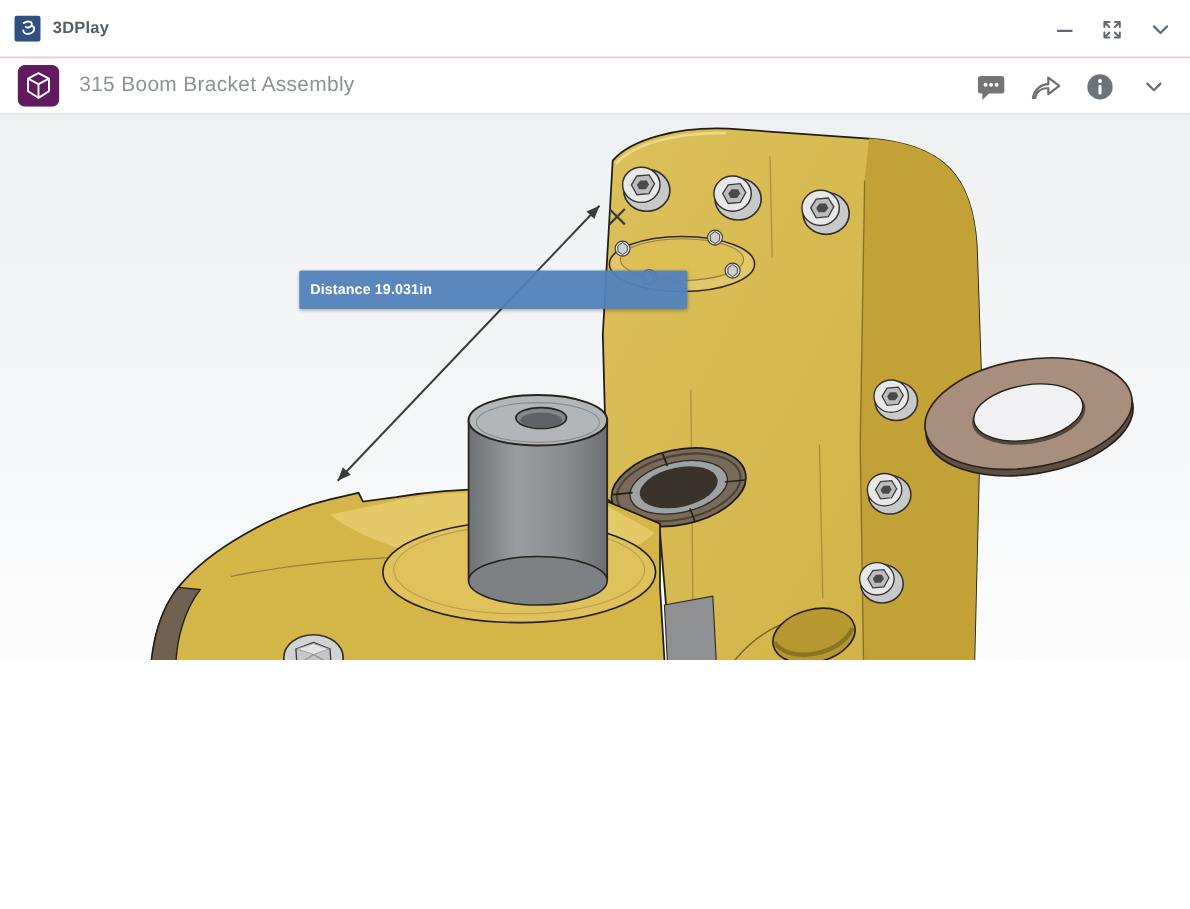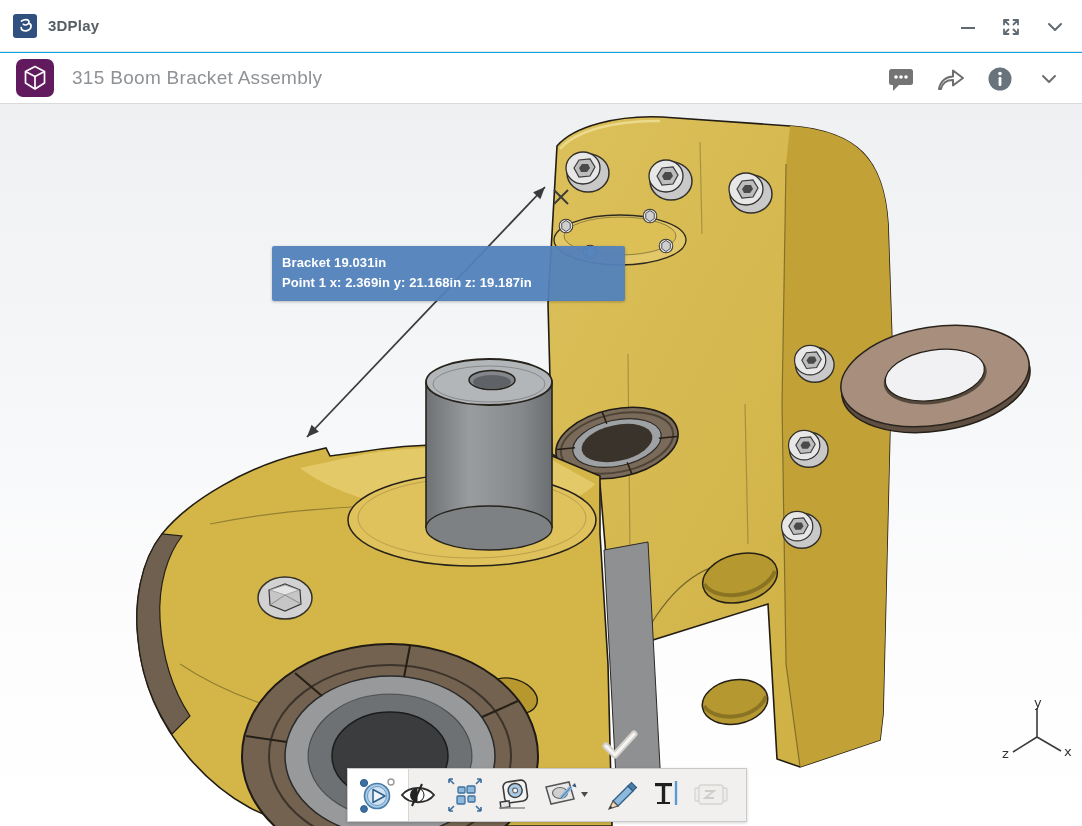--- a/index.html
+++ b/index.html
@@ -1,18 +1,18 @@
 <!DOCTYPE html>
 <html><head>
 <meta charset="utf-8">
 <style>
   html,body{margin:0;padding:0;background:#fff;}
   *{box-sizing:border-box;}
   body{font-family:"Liberation Sans","DejaVu Sans",sans-serif;-webkit-font-smoothing:antialiased;}
-  #app{position:relative;width:1082px;height:826px;background:#0ea5e9;overflow:hidden;}
+  #app{position:relative;width:1082px;height:600px;background:#f9a8d4;overflow:hidden;}
 
   
   .topbar{position:absolute;left:0;top:0;width:1082px;height:52px;background:#fff;border-bottom:1px solid #e4e4e4;}
   .brand-logo{position:absolute;left:13px;top:14px;width:24px;height:24px;}
   .app-name{position:absolute;left:48px;top:17px;font-size:15px;font-weight:bold;color:#565d63;letter-spacing:.2px;}
   .winbtn{position:absolute;top:14px;width:30px;height:26px;display:flex;align-items:center;justify-content:center;cursor:pointer;}
   .winbtn svg{display:block;}
 
   
   .dochdr{position:absolute;left:0;top:53px;width:1082px;height:51px;background:#fff;border-bottom:1px solid #dadada;}
@@ -242,22 +242,21 @@
       <g>
         <line x1="307" y1="333" x2="545" y2="83" stroke="#3b3b3b" stroke-width="1.8"></line>
         <polygon points="545,83 540.3,95.2 533.1,88.2" fill="#3b3b3b"></polygon>
         <polygon points="307,333 318.9,327.7 311.6,320.8" fill="#3b3b3b"></polygon>
         <line x1="554" y1="86" x2="568" y2="100" stroke="#3b3b3b" stroke-width="2"></line>
         <line x1="568" y1="86" x2="554" y2="100" stroke="#3b3b3b" stroke-width="2"></line>
       </g>
     </svg>
 
     <div class="mtooltip">
-      <div>Bracket 19.031in</div>
-      <div>Point 1  x: 2.369in y: 21.168in z: 19.187in</div>
+      <div>Distance 19.031in</div>
     </div>
 
     <svg class="cursor-check" width="46" height="42">
       <polyline points="8,20 17,29 36,8" fill="none" stroke="#d4d1cd" stroke-width="7" stroke-linecap="round" stroke-linejoin="round"></polyline>
       <polyline points="8,20 17,29 36,8" fill="none" stroke="#f6f5f3" stroke-width="3" stroke-linecap="round" stroke-linejoin="round"></polyline>
     </svg>
 
     <svg class="triad" width="74" height="74" viewBox="0 0 74 74">
       <g stroke="#3a3a3a" stroke-width="1.6" fill="none">
         <line x1="37" y1="37" x2="37" y2="8"></line>

